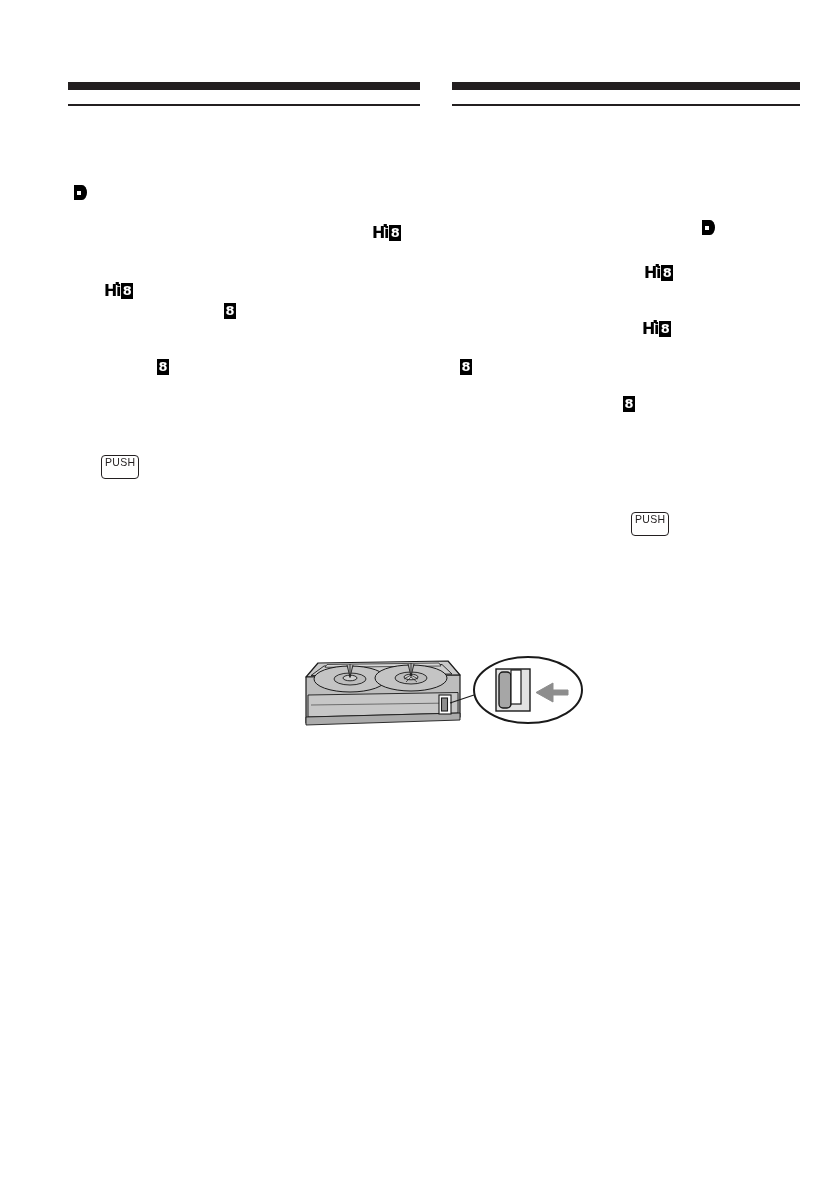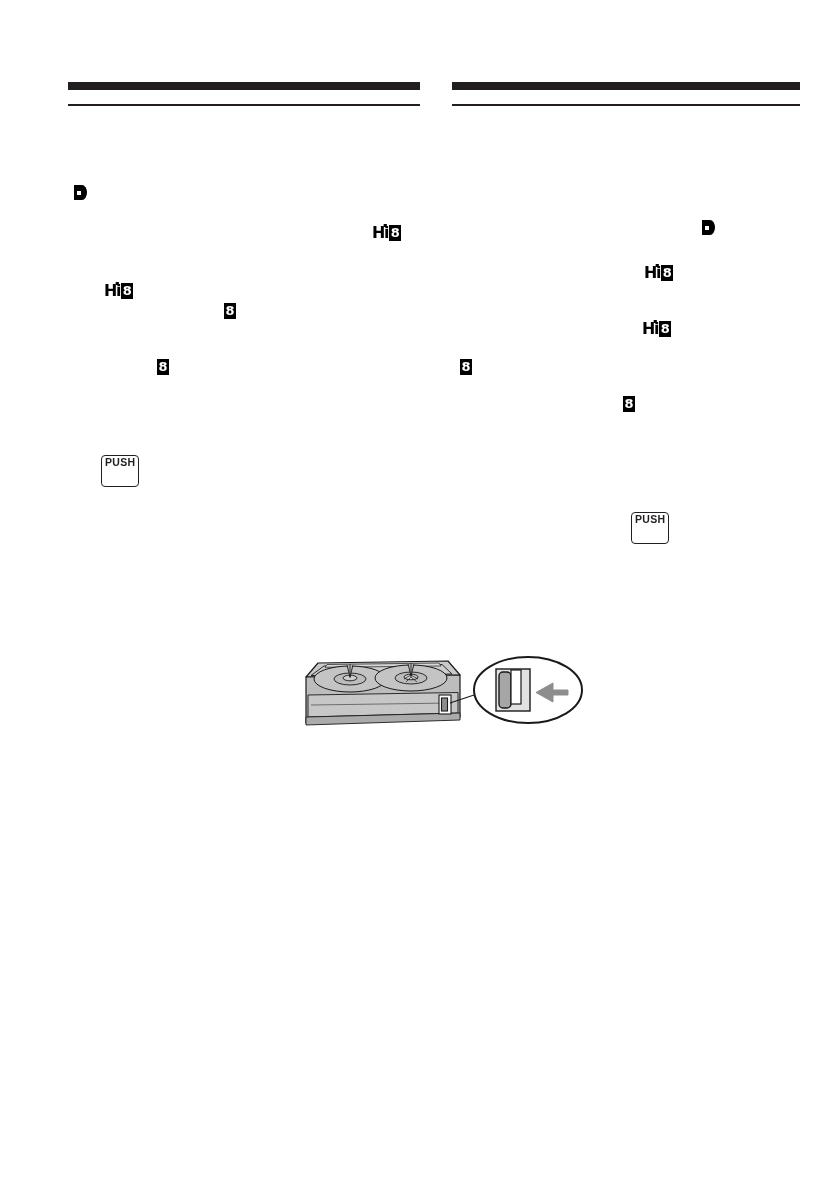--- a/index.html
+++ b/index.html
@@ -118,24 +118,24 @@
     top: 5.5px;
     width: 4px;
     height: 4px;
     background: #fff;
   }
 
   
   .glyph-push {
     border: 1.4px solid #231f20;
     border-radius: 4px;
-    padding: 0px 3px 18px 3px;
+    padding: 0px 3px 10px 3px;
     font-family: "Liberation Sans", sans-serif;
     font-size: 10.5px;
-    font-weight: 700;
+    font-weight: 400;
     letter-spacing: 0.3px;
     color: #231f20;
     background: #fff;
     line-height: 12px;
   }
 
   
   #figure {
     position: absolute;
   }

